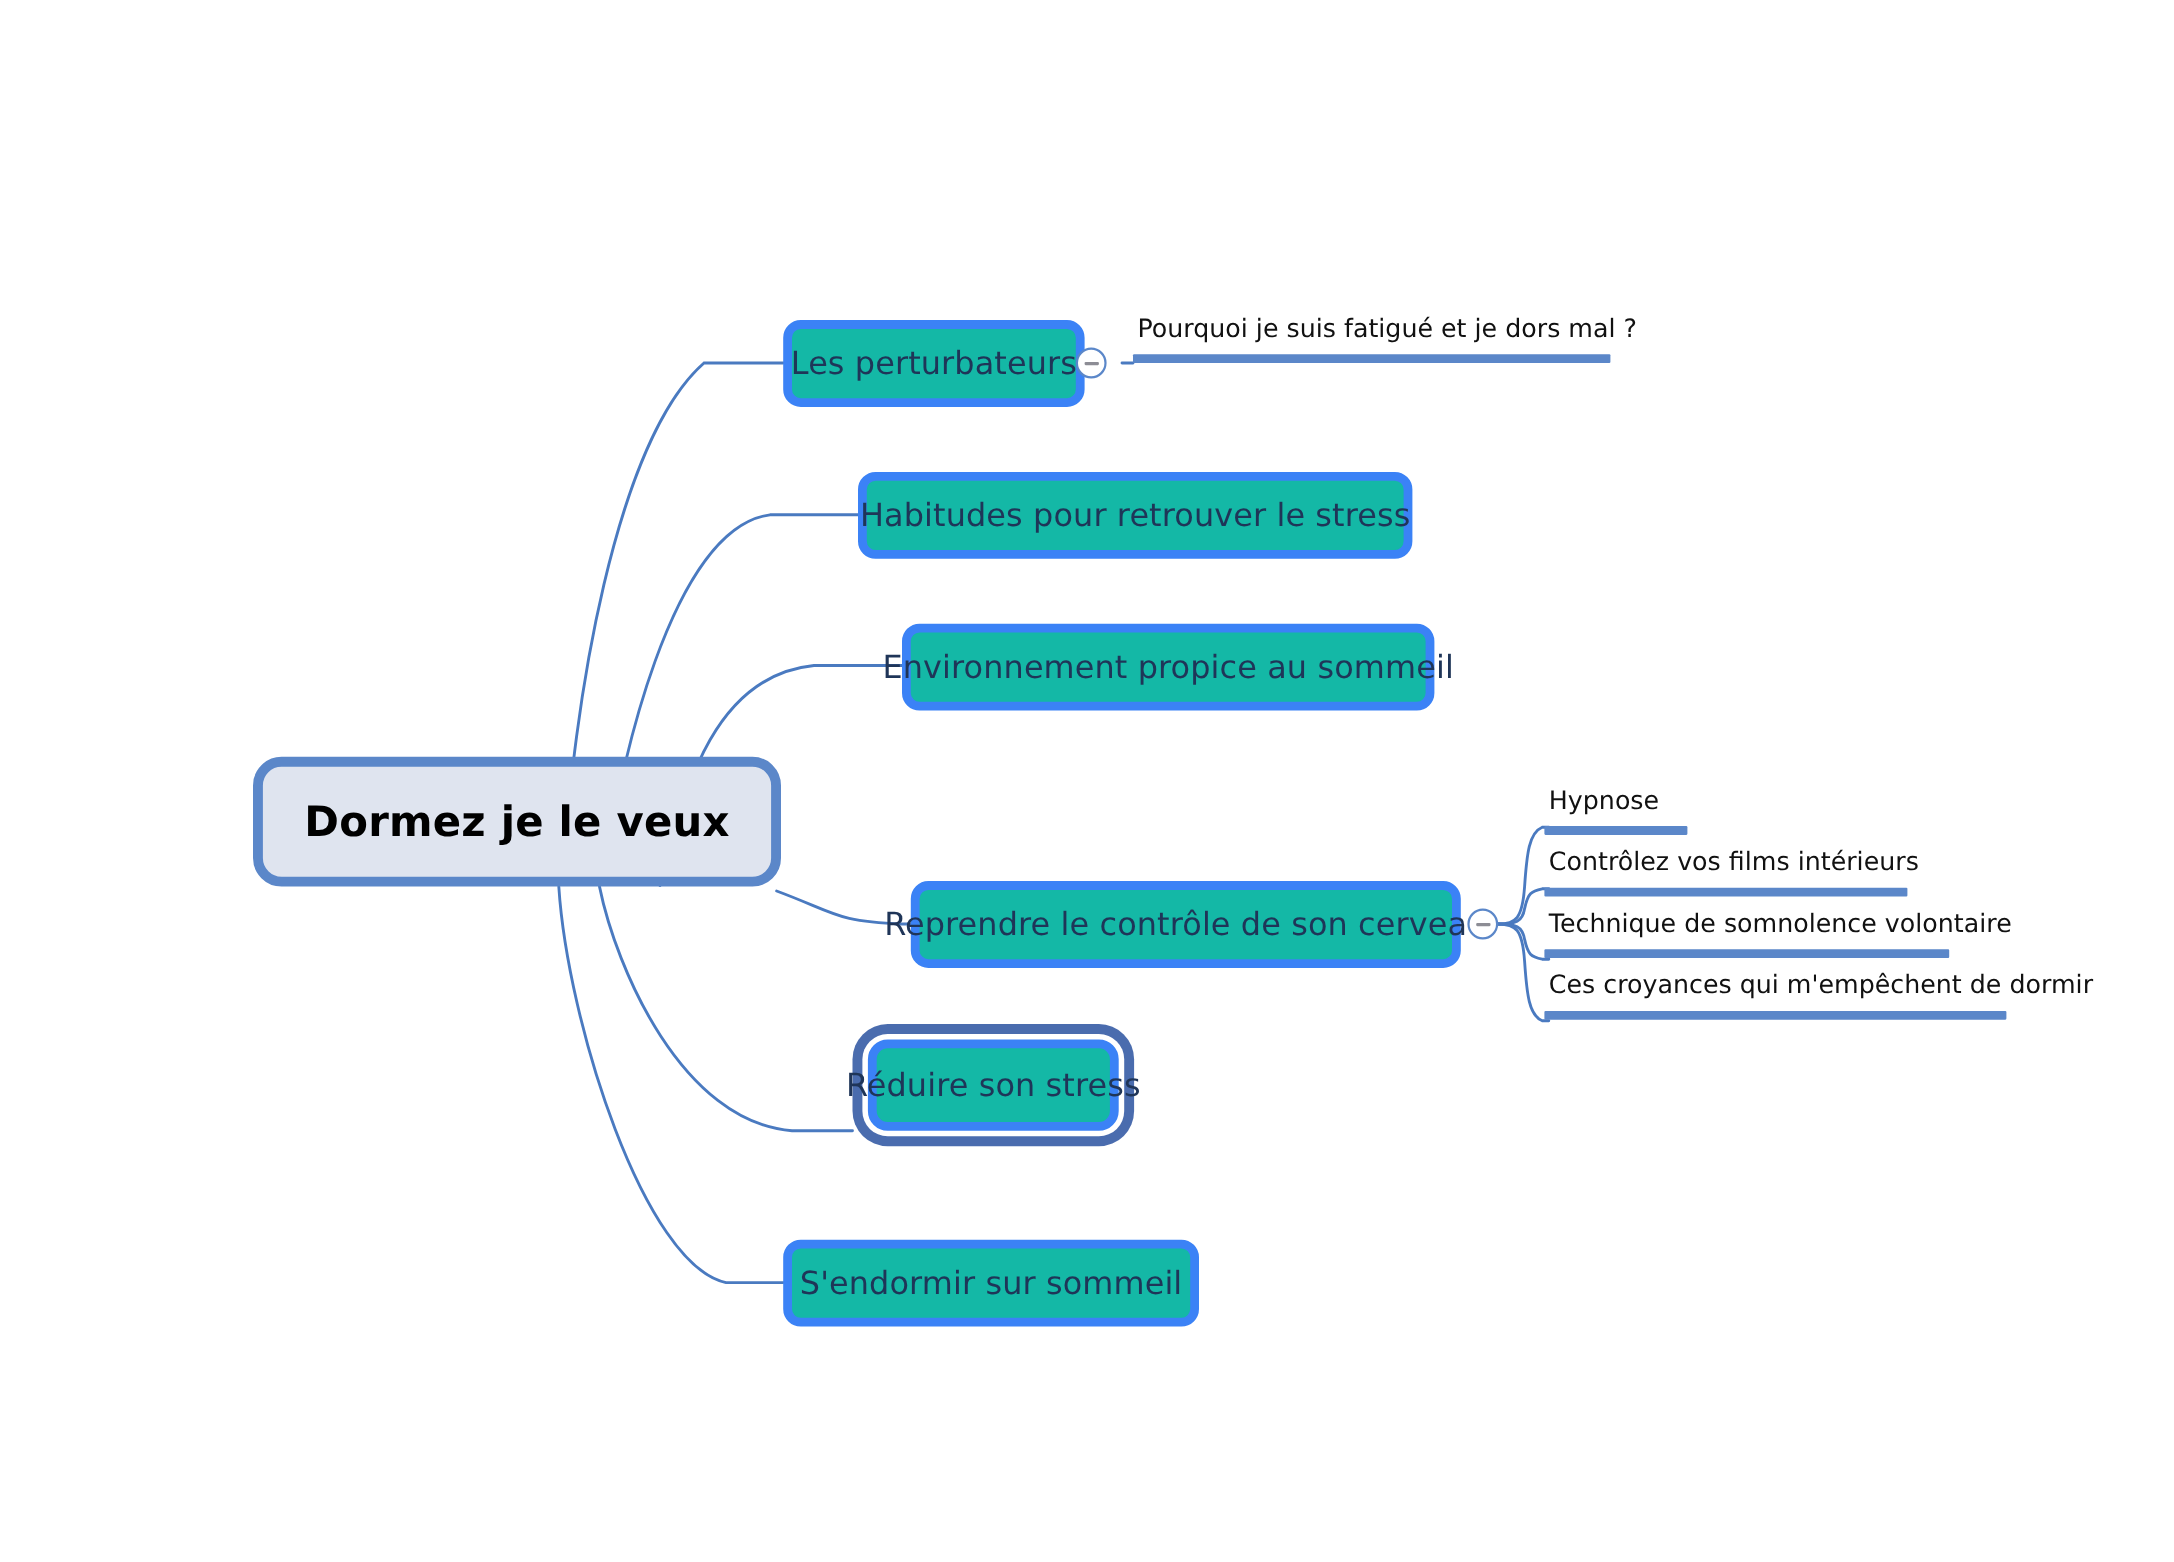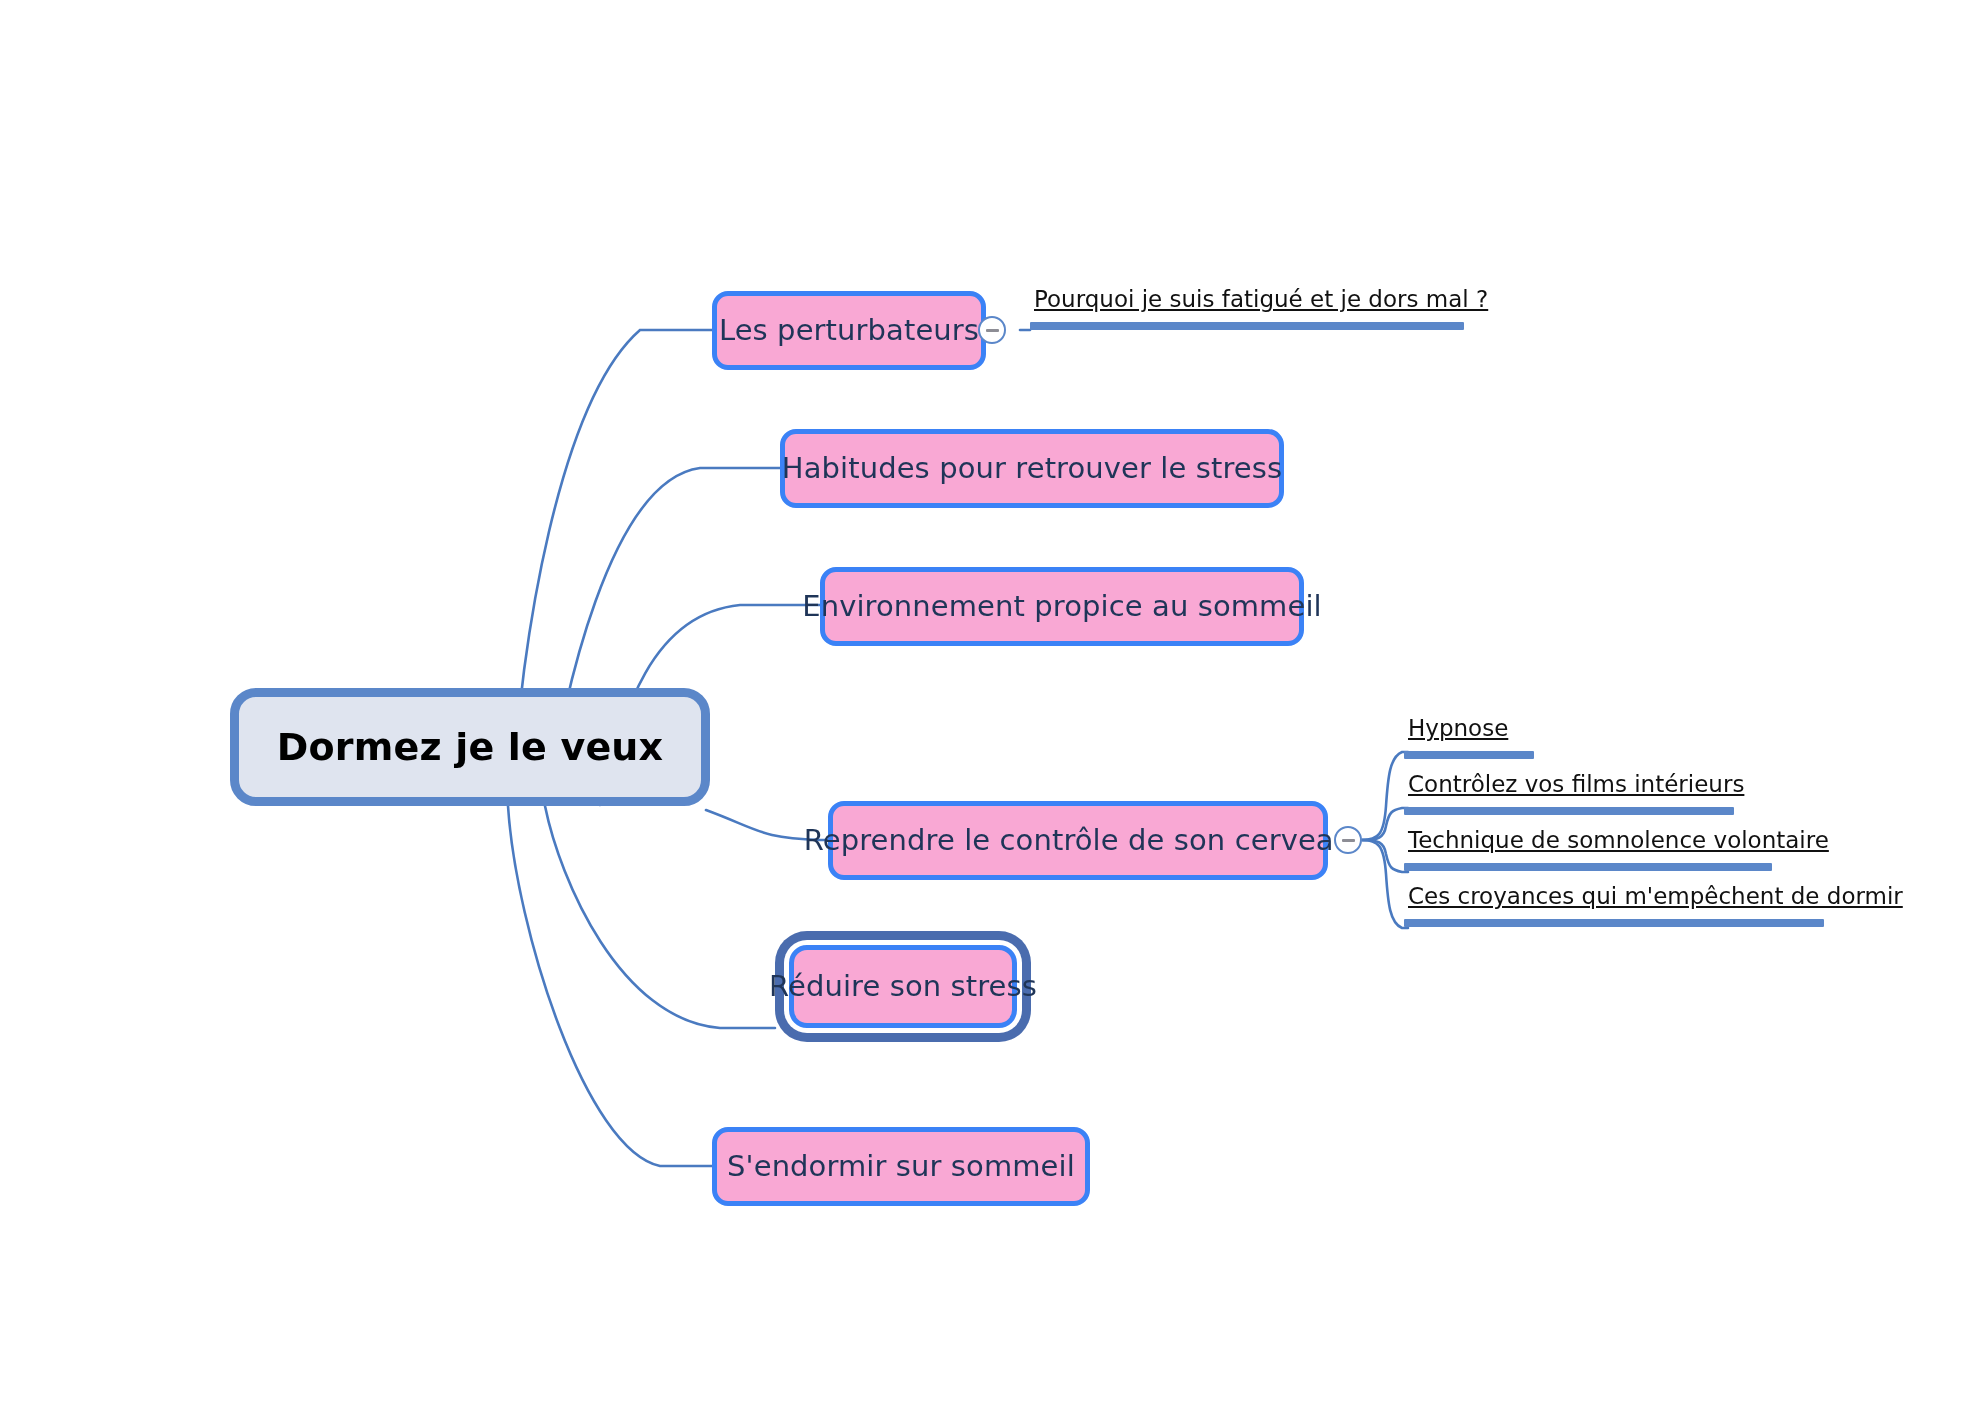--- a/index.html
+++ b/index.html
@@ -26,22 +26,22 @@
     pointer-events: none;
   }
 
   
   .node {
     position: absolute;
     box-sizing: border-box;
     display: flex;
     align-items: center;
     justify-content: center;
-    background: #f9a8d4;
-    border: 5px solid #3b82f6;
+    background: #14b8a6;
+    border: 8px solid #3b82f6;
     border-radius: 16px;
     color: #1f3558;
     white-space: nowrap;
   }
   .node-label {
     display: block;
     line-height: 1;
   }
 
   .node.root {
@@ -71,21 +71,20 @@
     position: absolute;
     box-sizing: border-box;
     color: #111111;
     font-size: 23px;
     white-space: nowrap;
     line-height: 1;
   }
   .leaf .leaf-label {
     display: block;
     padding-left: 4px;
-    text-decoration: underline;
   }
   .leaf .leaf-rule {
     display: block;
     height: 8px;
     background: #5b87c9;
     border-radius: 1px;
     margin-top: 11px;
   }
 
   

